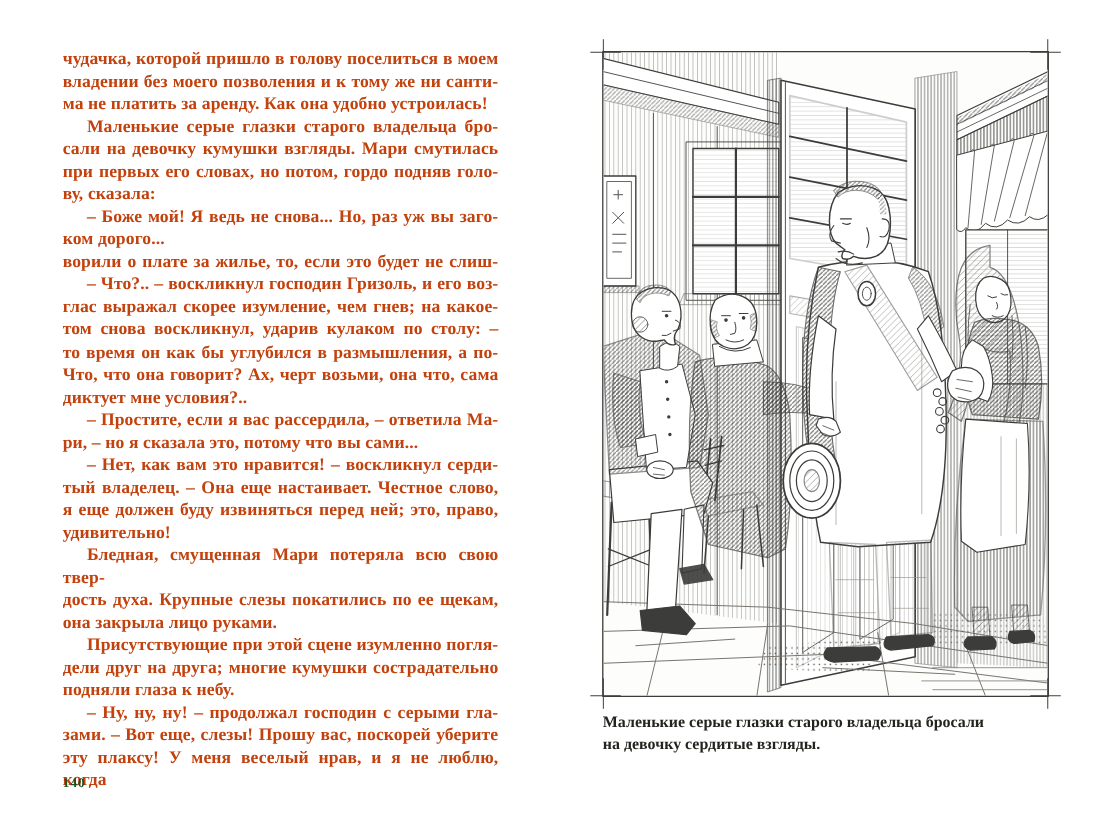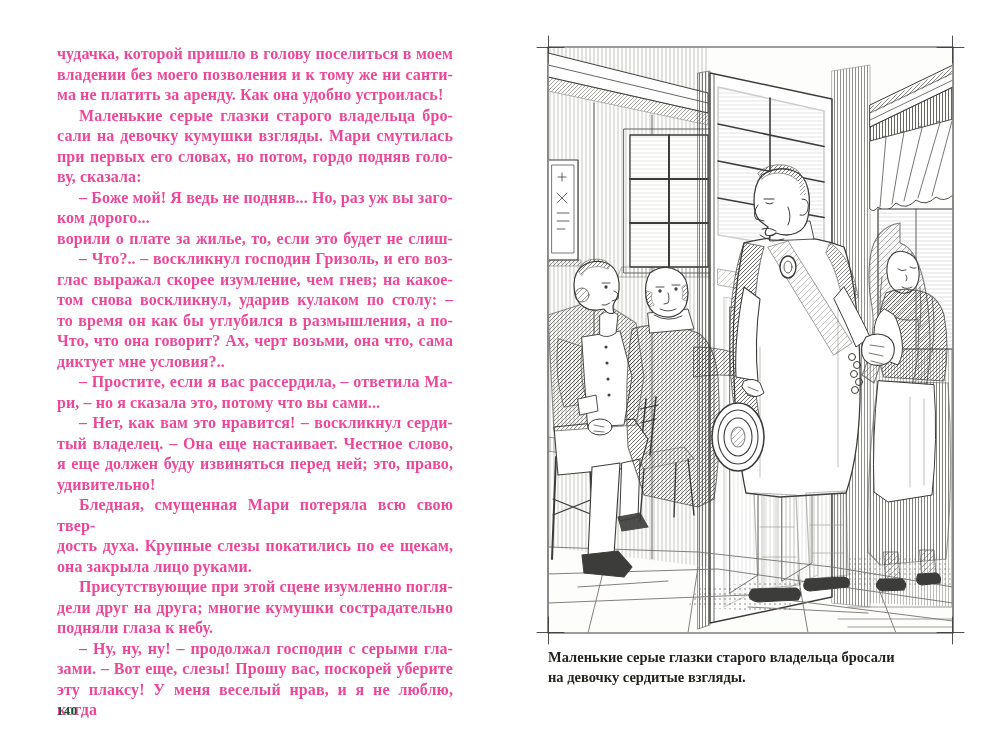--- a/index.html
+++ b/index.html
@@ -5,21 +5,21 @@
   html,body{margin:0;padding:0;}
   body{
     width:1000px;height:749px;position:relative;overflow:hidden;
     background:#ffffff;
     font-family:"Liberation Serif","DejaVu Serif",serif;
   }
   .spread{position:absolute;inset:0;}
   
   .text-column{
     position:absolute;left:57px;top:44px;width:396px;
-    color:#ec4899;font-size:16px;font-weight:700;line-height:20.5px;
+    color:#c2410c;font-size:16px;font-weight:700;line-height:20.5px;
     letter-spacing:0.1px;
   }
   .text-column .line{text-align:justify;text-align-last:justify;}
   .text-column .line.para-end{text-align-last:left;}
   .text-column .line.indent{text-indent:22px;}
   .page-number{
     position:absolute;left:57px;top:704px;
     font-size:12px;font-weight:700;color:#14532d;letter-spacing:1px;
   }
   
@@ -37,21 +37,21 @@
 
   <div class="page">
     <div class="text-column" id="text-col">
         <div class="line">чудачка, которой пришло в голову поселиться в моем</div>
         <div class="line">владении без моего позволения и к тому же ни санти-</div>
         <div class="line para-end">ма не платить за аренду. Как она удобно устроилась!</div>
         <div class="line indent">Маленькие серые глазки старого владельца бро-</div>
         <div class="line">сали на девочку кумушки взгляды. Мари смутилась</div>
         <div class="line">при первых его словах, но потом, гордо подняв голо-</div>
         <div class="line para-end">ву, сказала:</div>
-        <div class="line indent">– Боже мой! Я ведь не подняв... Но, раз уж вы заго-</div>
+        <div class="line indent">– Боже мой! Я ведь не снова... Но, раз уж вы заго-</div>
         <div class="line para-end">ком дорого...</div>
         <div class="line">ворили о плате за жилье, то, если это будет не слиш-</div>
         <div class="line indent">– Что?.. – воскликнул господин Гризоль, и его воз-</div>
         <div class="line">глас выражал скорее изумление, чем гнев; на какое-</div>
         <div class="line">том снова воскликнул, ударив кулаком по столу: –</div>
         <div class="line">то время он как бы углубился в размышления, а по-</div>
         <div class="line">Что, что она говорит? Ах, черт возьми, она что, сама</div>
         <div class="line para-end">диктует мне условия?..</div>
         <div class="line indent">– Простите, если я вас рассердила, – ответила Ма-</div>
         <div class="line para-end">ри, – но я сказала это, потому что вы сами...</div>

